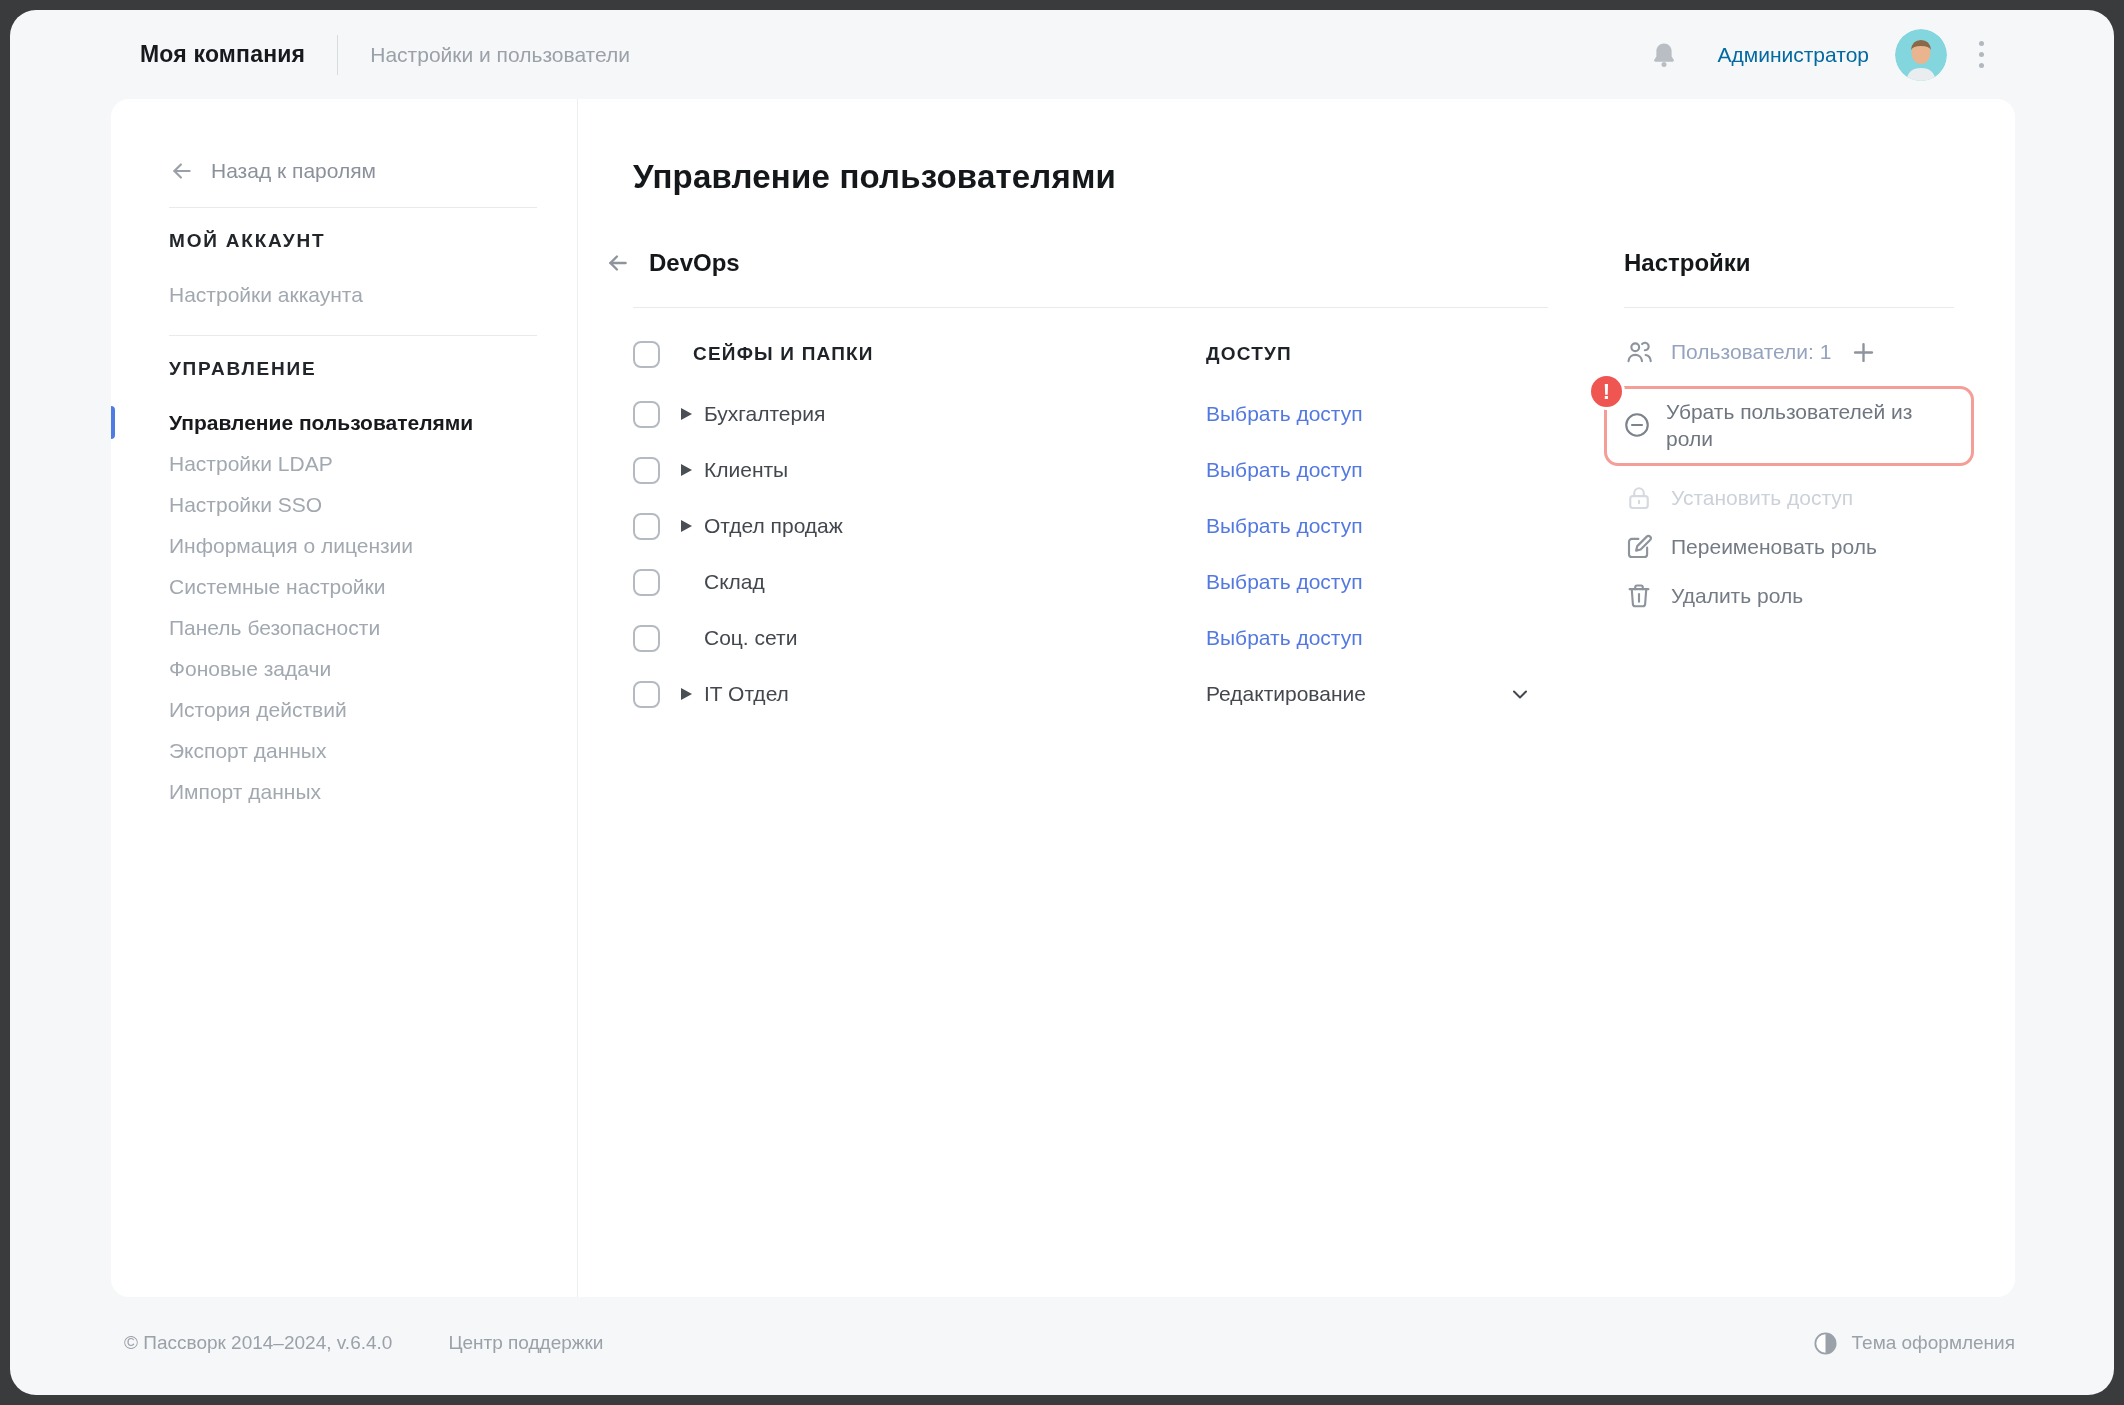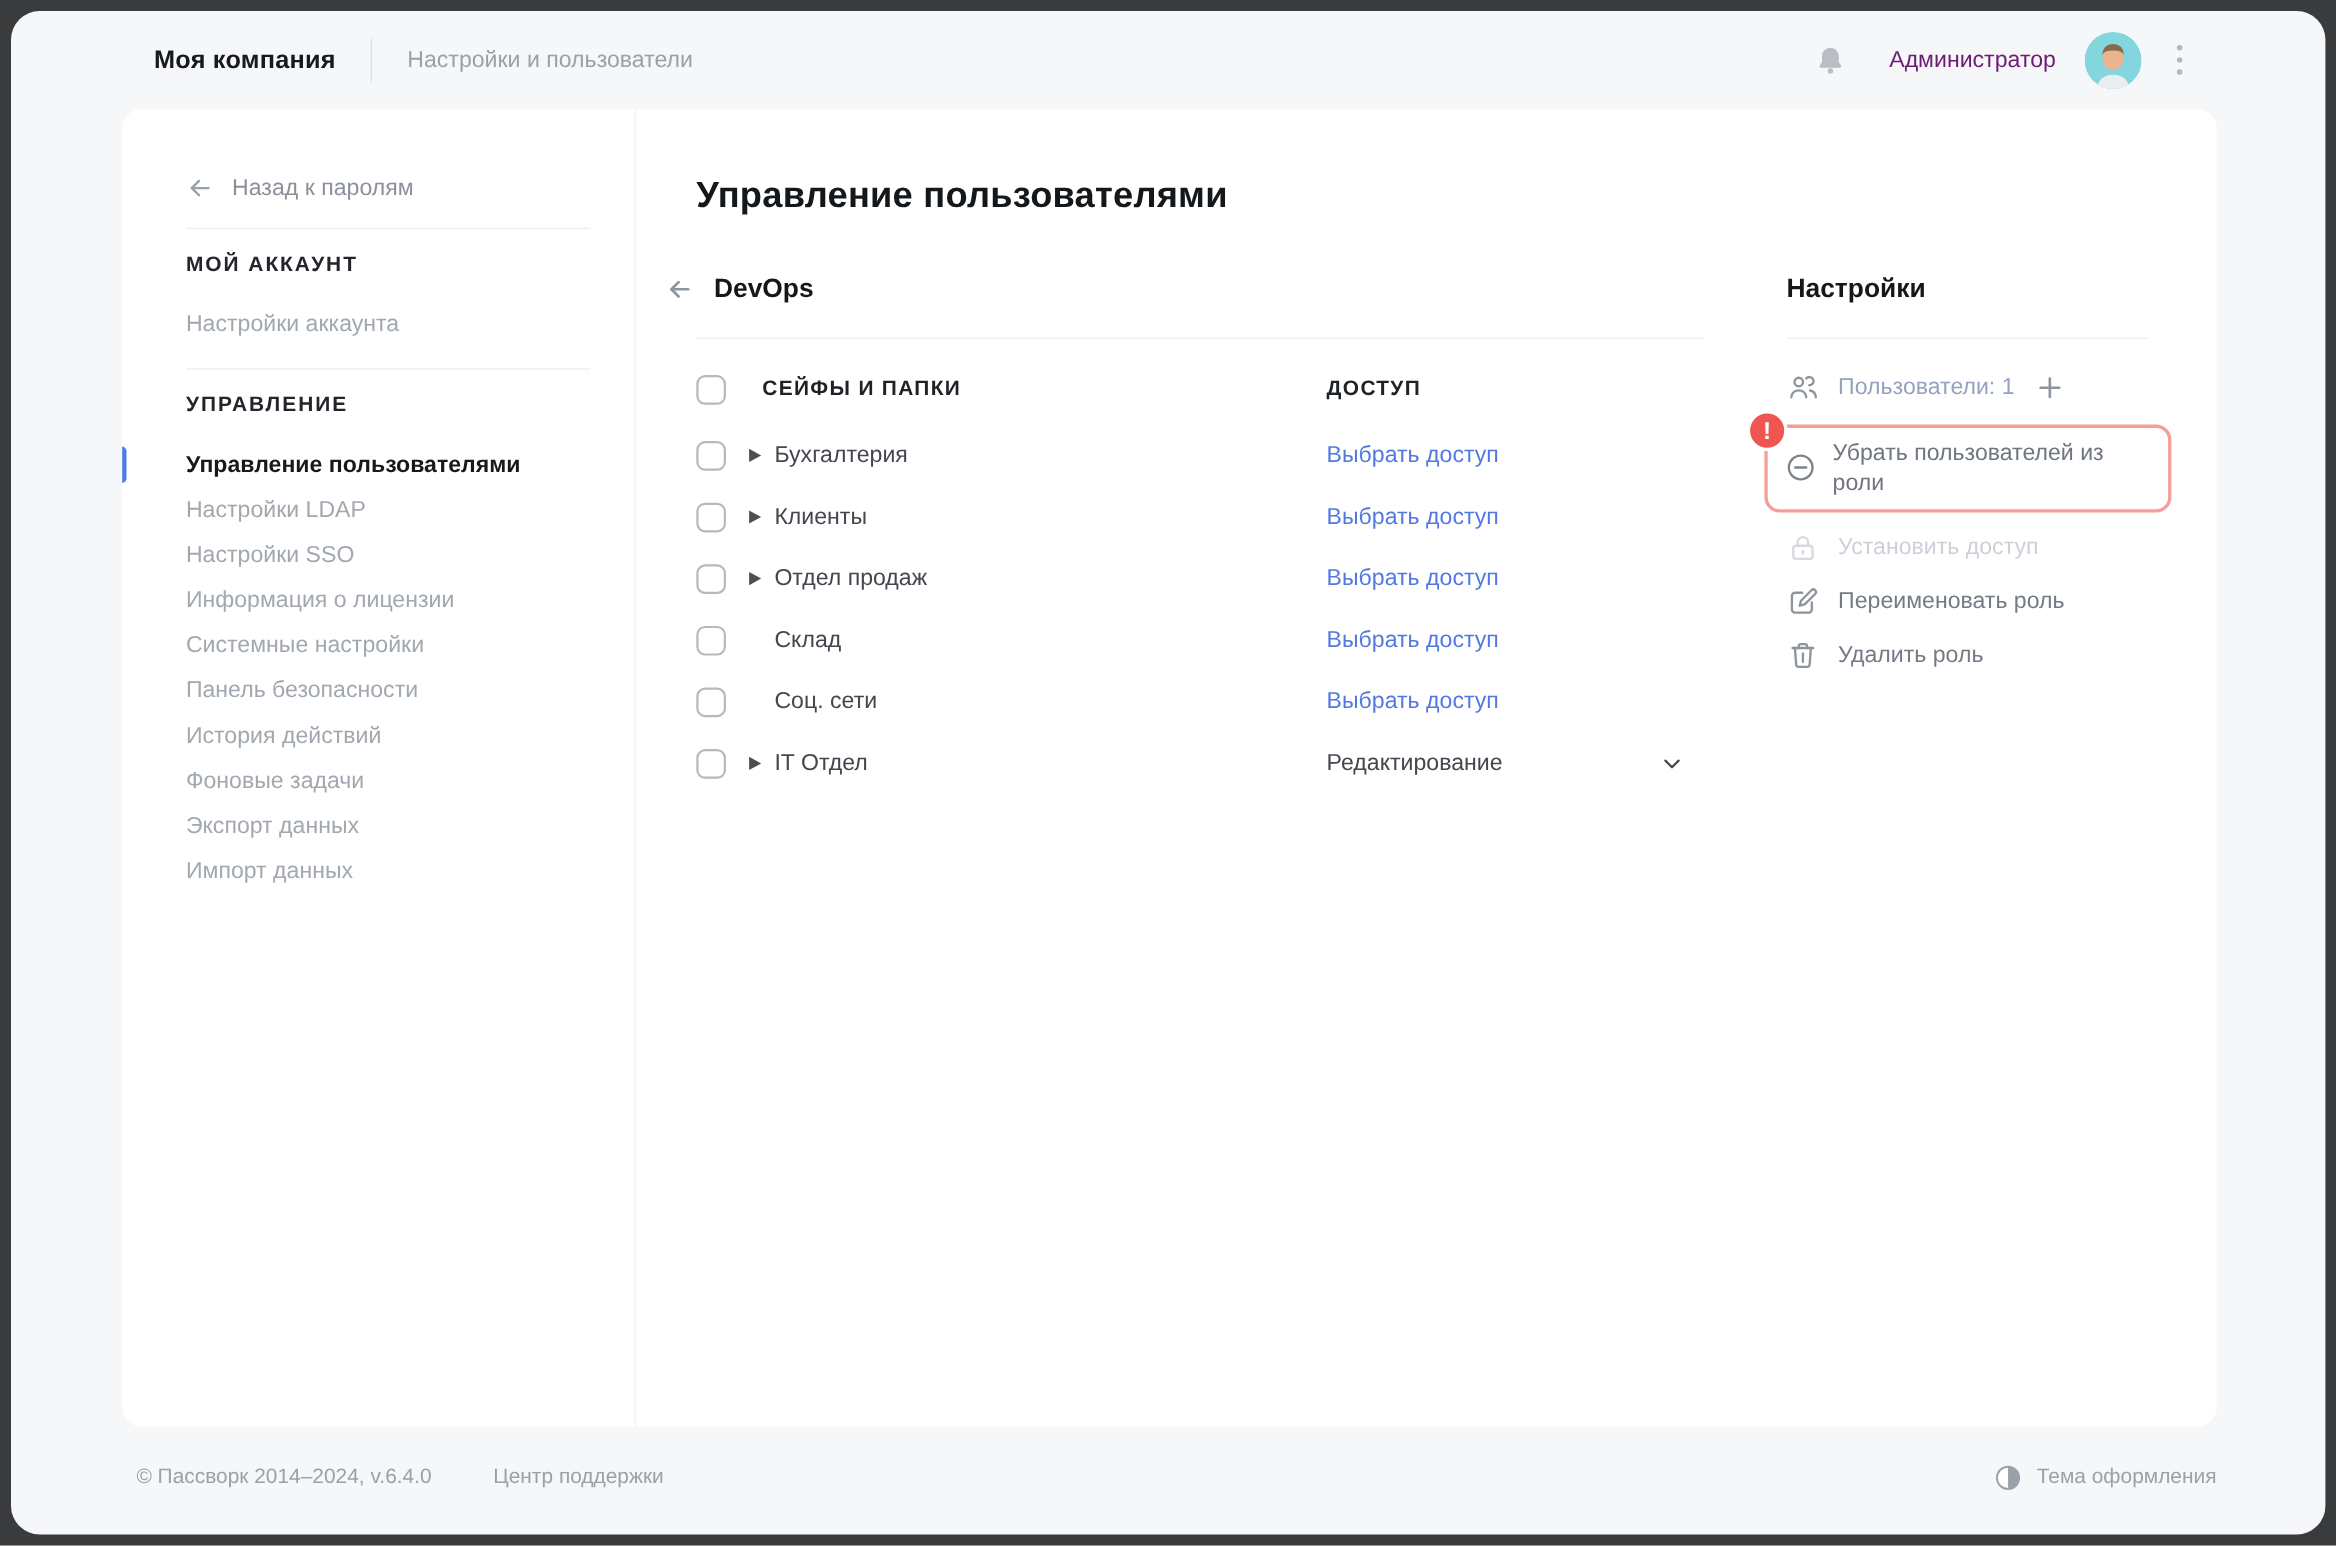--- a/index.html
+++ b/index.html
@@ -21,21 +21,21 @@
   .topbar {
     height:89px; flex:none;
     display:flex; align-items:center;
     padding:0 124px 0 130px;
   }
   .company { font-size:23px; font-weight:700; color:#17191d; letter-spacing:.2px; }
   .topbar-divider { width:1px; height:40px; background:#d9dcdf; margin:0 32px; }
   .section-label { font-size:21px; color:#9ba1a9; }
   .topbar-right { margin-left:auto; display:flex; align-items:center; }
   .bell { color:#b9bec4; display:flex; margin-right:38px; cursor:pointer; }
-  .username { font-size:21px; color:#701a75; margin-right:26px; }
+  .username { font-size:21px; color:#0369a1; margin-right:26px; }
   .avatar { width:52px; height:52px; border-radius:50%; overflow:hidden; display:block; flex:none; cursor:pointer; }
   .kebab { display:flex; flex-direction:column; gap:6px; margin-left:26px; padding:6px; cursor:pointer; }
   .kebab i { width:5px; height:5px; border-radius:50%; background:#b3b8be; }
   
   .card {
     margin:0 99px 0 101px;
     height:1198px; flex:none;
     background:#fff;
     border-radius:18px;
     display:flex;
@@ -194,22 +194,22 @@
       <div class="s-divider"></div>
       <div class="s-header">УПРАВЛЕНИЕ</div>
       <nav class="s-items">
 
       <div class="s-item active">Управление пользователями</div>
           <div class="s-item">Настройки LDAP</div>
           <div class="s-item">Настройки SSO</div>
           <div class="s-item">Информация о лицензии</div>
           <div class="s-item">Системные настройки</div>
           <div class="s-item">Панель безопасности</div>
+          <div class="s-item">Фоновые задачи</div>
           <div class="s-item">История действий</div>
-          <div class="s-item">Фоновые задачи</div>
           <div class="s-item">Экспорт данных</div>
           <div class="s-item">Импорт данных</div>
         </nav>
     </aside>
 
     <section class="main">
       <h1 class="page-title">Управление пользователями</h1>
 
 
       <div class="content">

